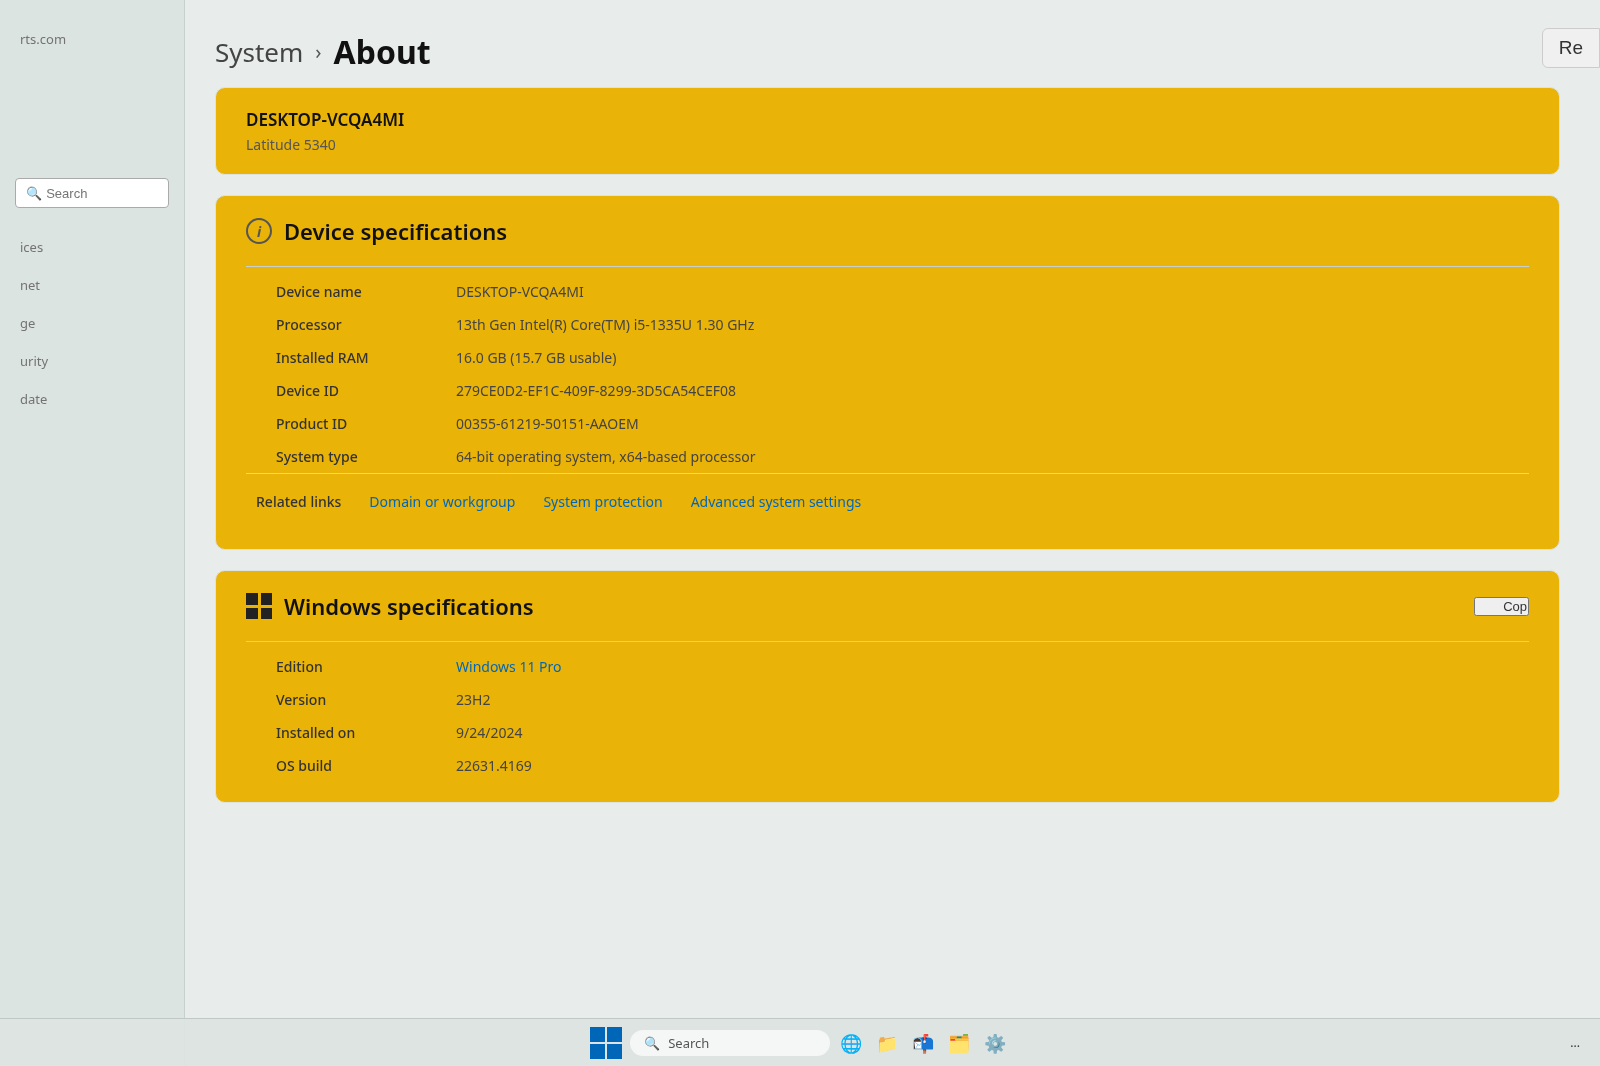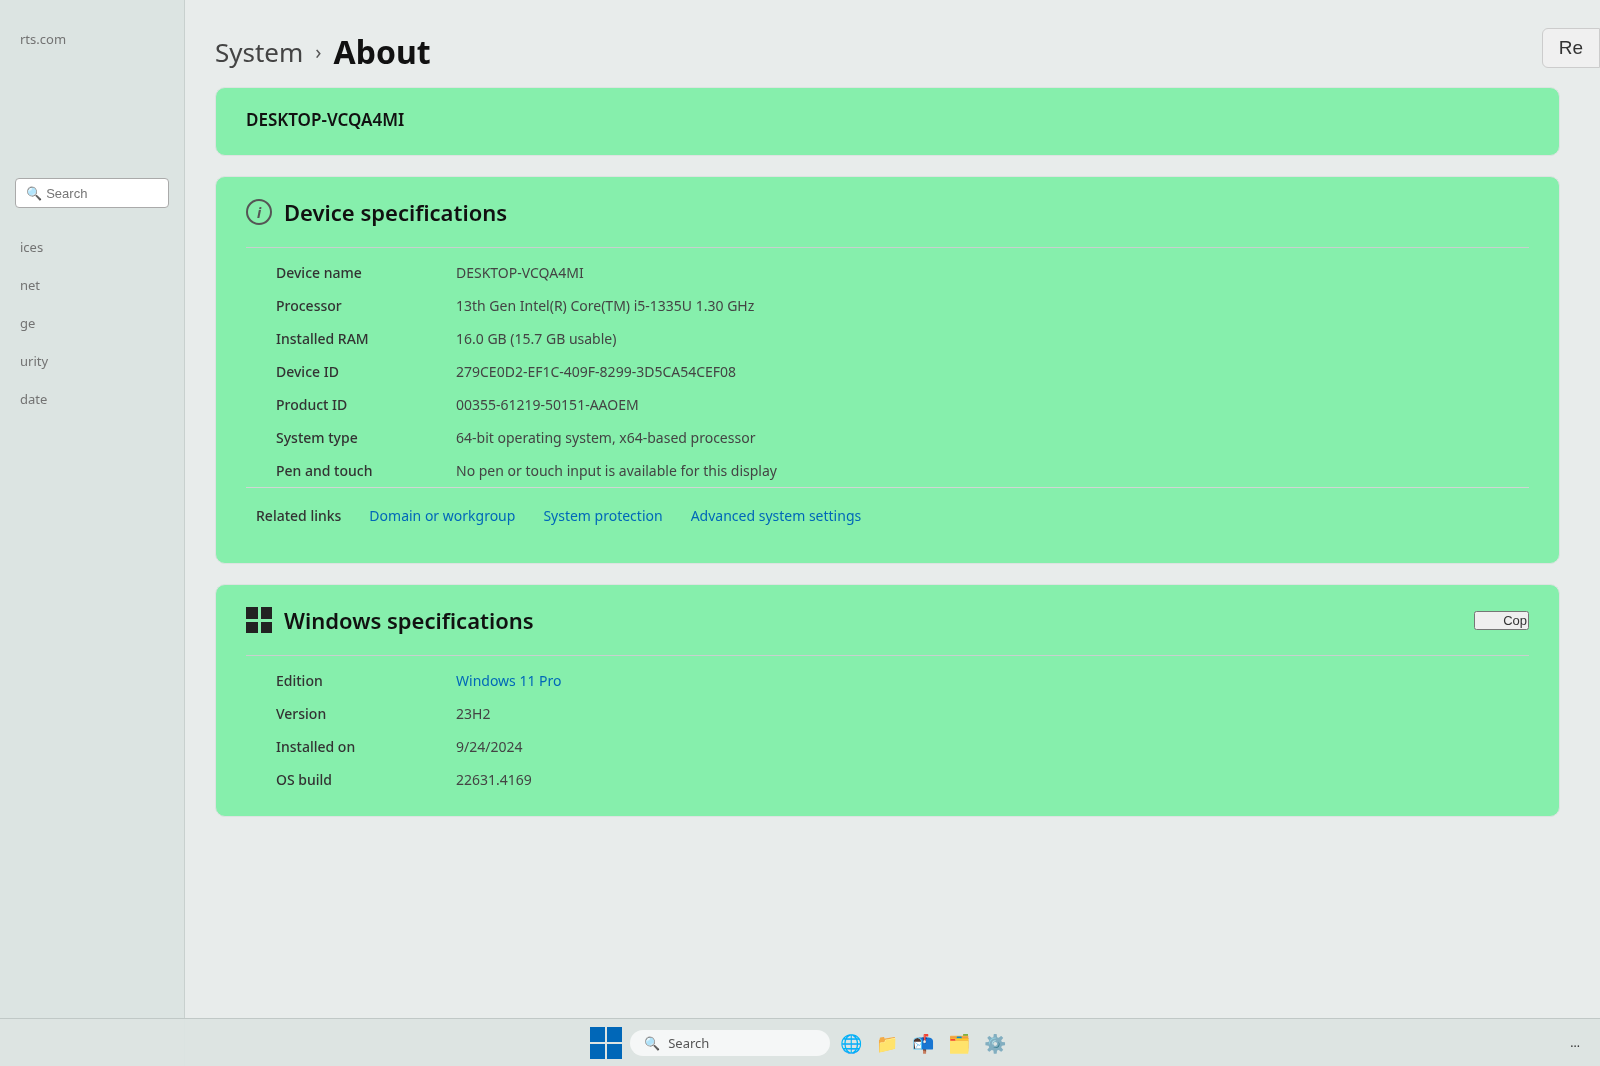--- a/index.html
+++ b/index.html
@@ -97,21 +97,21 @@
       border: 1px solid #ccc;
       border-radius: 6px 0 0 6px;
       padding: 8px 16px;
       font-size: 19px;
       cursor: pointer;
       color: #333;
     }
 
     
     .card {
-      background: #86efac;
+      background: #eab308;
       border-radius: 10px;
       margin-bottom: 20px;
       padding: 20px 30px;
       border: 1px solid #dde3e1;
     }
 
     .device-hostname {
       font-size: 17px;
       font-weight: 600;
       color: #111;
@@ -317,20 +317,21 @@
   <button class="rename-btn">Re</button>
 
   <div class="page-title-area">
     <span class="breadcrumb-system">System</span>
     <span class="breadcrumb-chevron">›</span>
     <span class="breadcrumb-about">About</span>
   </div>
 
   <div class="card">
     <div class="device-hostname">DESKTOP-VCQA4MI</div>
+    <div class="device-model">Latitude 5340</div>
   </div>
 
   <div class="card">
     <div class="section-header">
       <div class="info-icon">i</div>
       <span class="section-title">Device specifications</span>
     </div>
 
     <hr class="divider">
 
@@ -352,24 +353,20 @@
       <td>Device ID</td>
       <td>279CE0D2-EF1C-409F-8299-3D5CA54CEF08</td>
     </tr>
           <tr>
       <td>Product ID</td>
       <td>00355-61219-50151-AAOEM</td>
     </tr>
           <tr>
       <td>System type</td>
       <td>64-bit operating system, x64-based processor</td>
-    </tr>
-          <tr>
-      <td>Pen and touch</td>
-      <td>No pen or touch input is available for this display</td>
     </tr>
         </tbody>
     </table>
 
     <div class="related-links">
       <span class="related-links-label">Related links</span>
       <a class="related-link">Domain or workgroup</a>
       <a class="related-link">System protection</a>
       <a class="related-link">Advanced system settings</a>
     </div>

